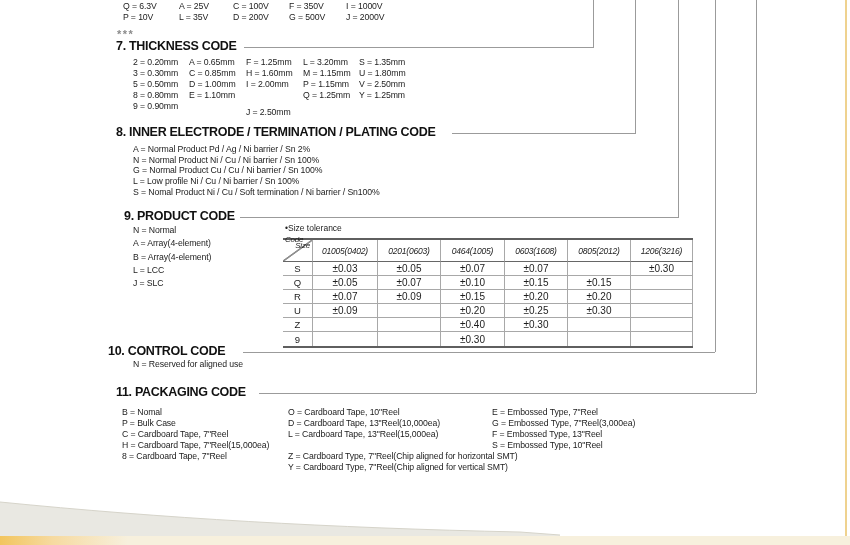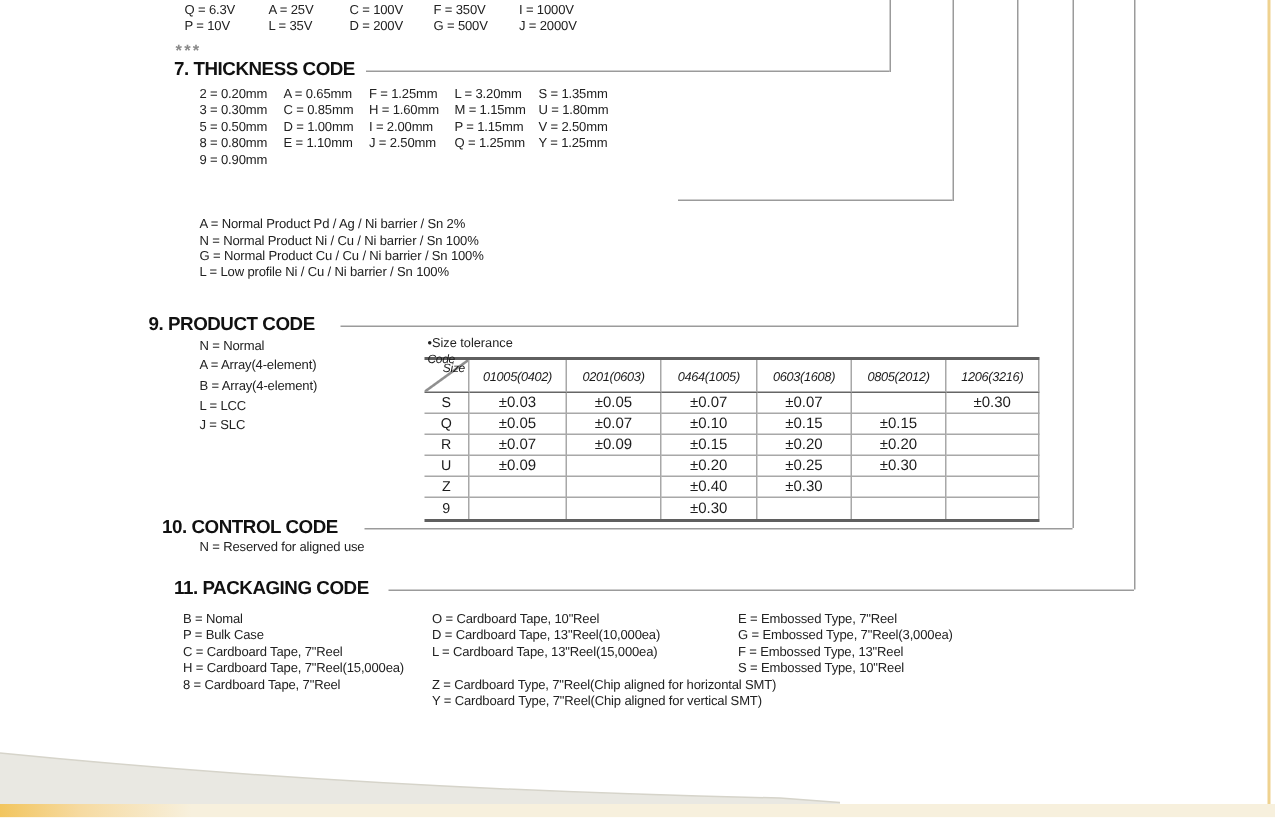--- a/index.html
+++ b/index.html
@@ -66,32 +66,34 @@
   <span class="t" style="left:246px;top:69px">H = 1.60mm</span>
   <span class="t" style="left:303px;top:69px">M = 1.15mm</span>
   <span class="t" style="left:359px;top:69px">U = 1.80mm</span>
   <span class="t" style="left:133px;top:80px">5 = 0.50mm</span>
   <span class="t" style="left:189px;top:80px">D = 1.00mm</span>
   <span class="t" style="left:246px;top:80px">I = 2.00mm</span>
   <span class="t" style="left:303px;top:80px">P = 1.15mm</span>
   <span class="t" style="left:359px;top:80px">V = 2.50mm</span>
   <span class="t" style="left:133px;top:91px">8 = 0.80mm</span>
   <span class="t" style="left:189px;top:91px">E = 1.10mm</span>
-  <span class="t" style="left:246px;top:91px">J = 2.50mm</span>
+  <span class="t" style="left:246px;top:108px">J = 2.50mm</span>
   <span class="t" style="left:303px;top:91px">Q = 1.25mm</span>
   <span class="t" style="left:359px;top:91px">Y = 1.25mm</span>
   <span class="t" style="left:133px;top:102px">9 = 0.90mm</span>
 
+  <div class="tt" style="left:116px;top:126px">8. INNER ELECTRODE / TERMINATION / PLATING CODE</div>
   <div class="rule" style="left:452px;top:133px;width:183px"></div>
   <span class="t" style="left:133px;top:145px">A = Normal Product Pd / Ag / Ni barrier / Sn 2%</span>
   <span class="t" style="left:133px;top:156px">N = Normal Product Ni / Cu / Ni barrier / Sn 100%</span>
   <span class="t" style="left:133px;top:166px">G = Normal Product Cu / Cu / Ni barrier / Sn 100%</span>
   <span class="t" style="left:133px;top:177px">L = Low profile Ni / Cu / Ni barrier / Sn 100%</span>
+  <span class="t" style="left:133px;top:188px">S = Nomal Product Ni / Cu / Soft termination / Ni barrier / Sn100%</span>
 
-  <div class="tt" style="left:99px;top:210px">9. PRODUCT CODE</div>
+  <div class="tt" style="left:124px;top:210px">9. PRODUCT CODE</div>
   <div class="rule" style="left:227px;top:217px;width:451px"></div>
   <span class="t" style="left:133px;top:226px">N = Normal</span>
   <span class="t" style="left:133px;top:239px">A = Array(4-element)</span>
   <span class="t" style="left:133px;top:253px">B = Array(4-element)</span>
   <span class="t" style="left:133px;top:266px">L = LCC</span>
   <span class="t" style="left:133px;top:279px">J = SLC</span>
 
   <span class="note" style="left:285px;top:224px">•Size tolerance</span>
 
   <div class="tol">

